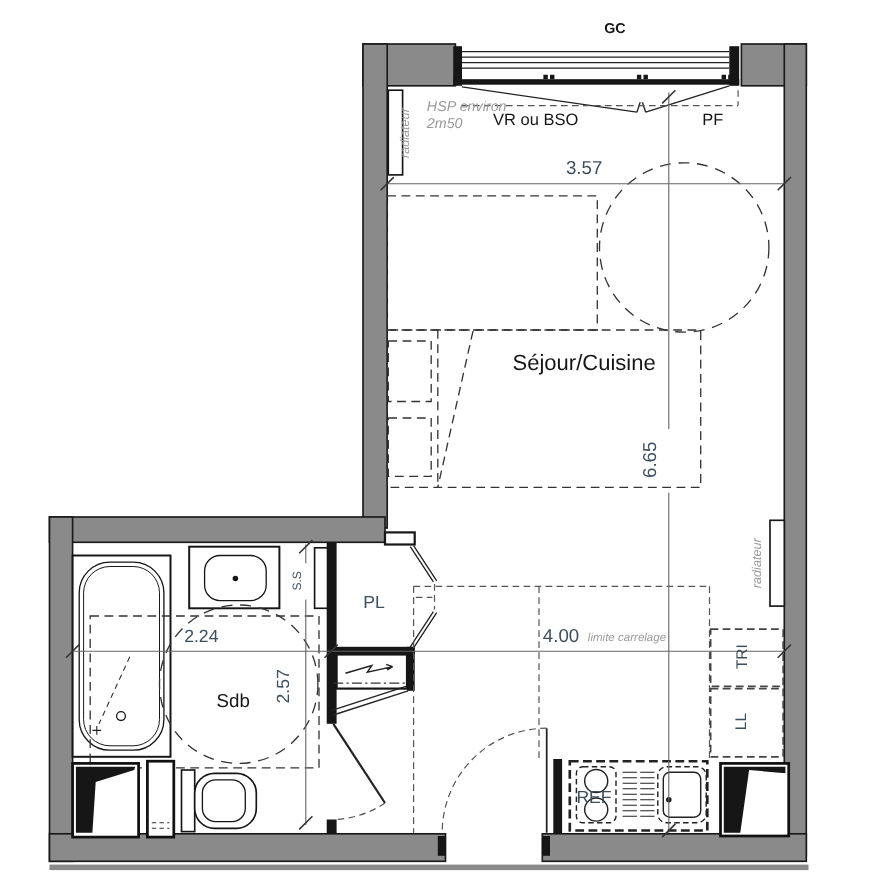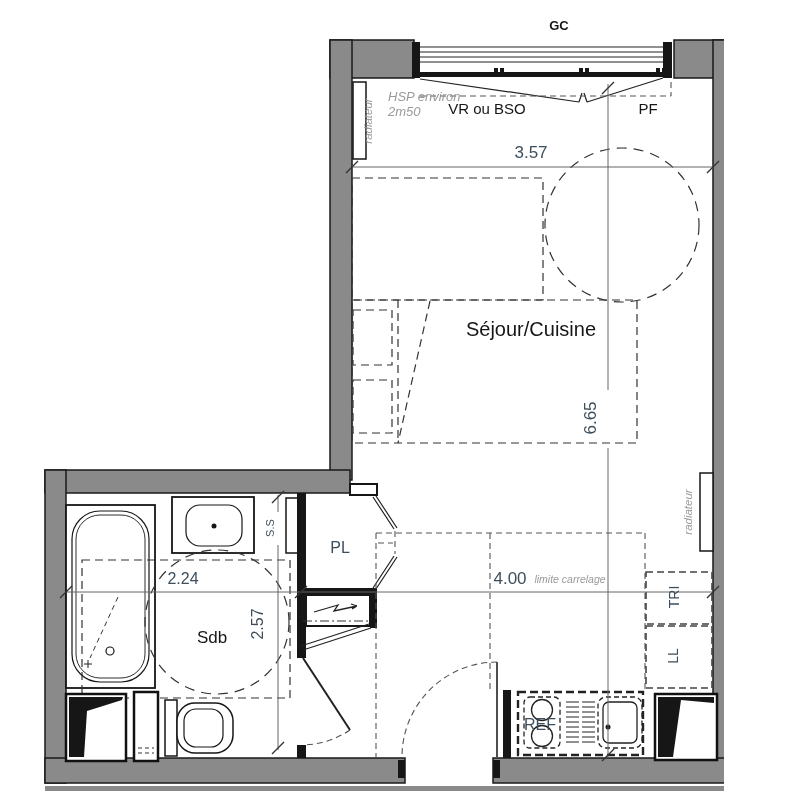--- a/index.html
+++ b/index.html
@@ -1,16 +1,16 @@
 <!DOCTYPE html>
 <html style="--wall: #8a8a8a;"><head>
 <meta charset="utf-8">
 <style>
   html,body { margin:0; padding:0; background:#ffffff; }
-  #stage { position:relative; width:724px; height:800px; background:#ffffff; overflow:hidden; }
+  #stage { position:relative; width:796px; height:800px; background:#ffffff; overflow:hidden; }
   svg { display:block; }
   .t { font-family:"Liberation Sans", sans-serif; }
   .t-black { fill:#161616; }
   .t-dim   { fill:#3d4e5c; }
   .t-slate { fill:#3d4e5c; }
   .t-ann   { fill:#9a9a9a; font-style:italic; }
   .wall    { fill:var(--wall,#8a8a8a); stroke:#1a1a1a; stroke-width:1.5; }
   .wallthin{ fill:var(--wall,#8a8a8a); }
   .blk     { fill:#161616; }
   .fixture { fill:#ffffff; stroke:#161616; }

